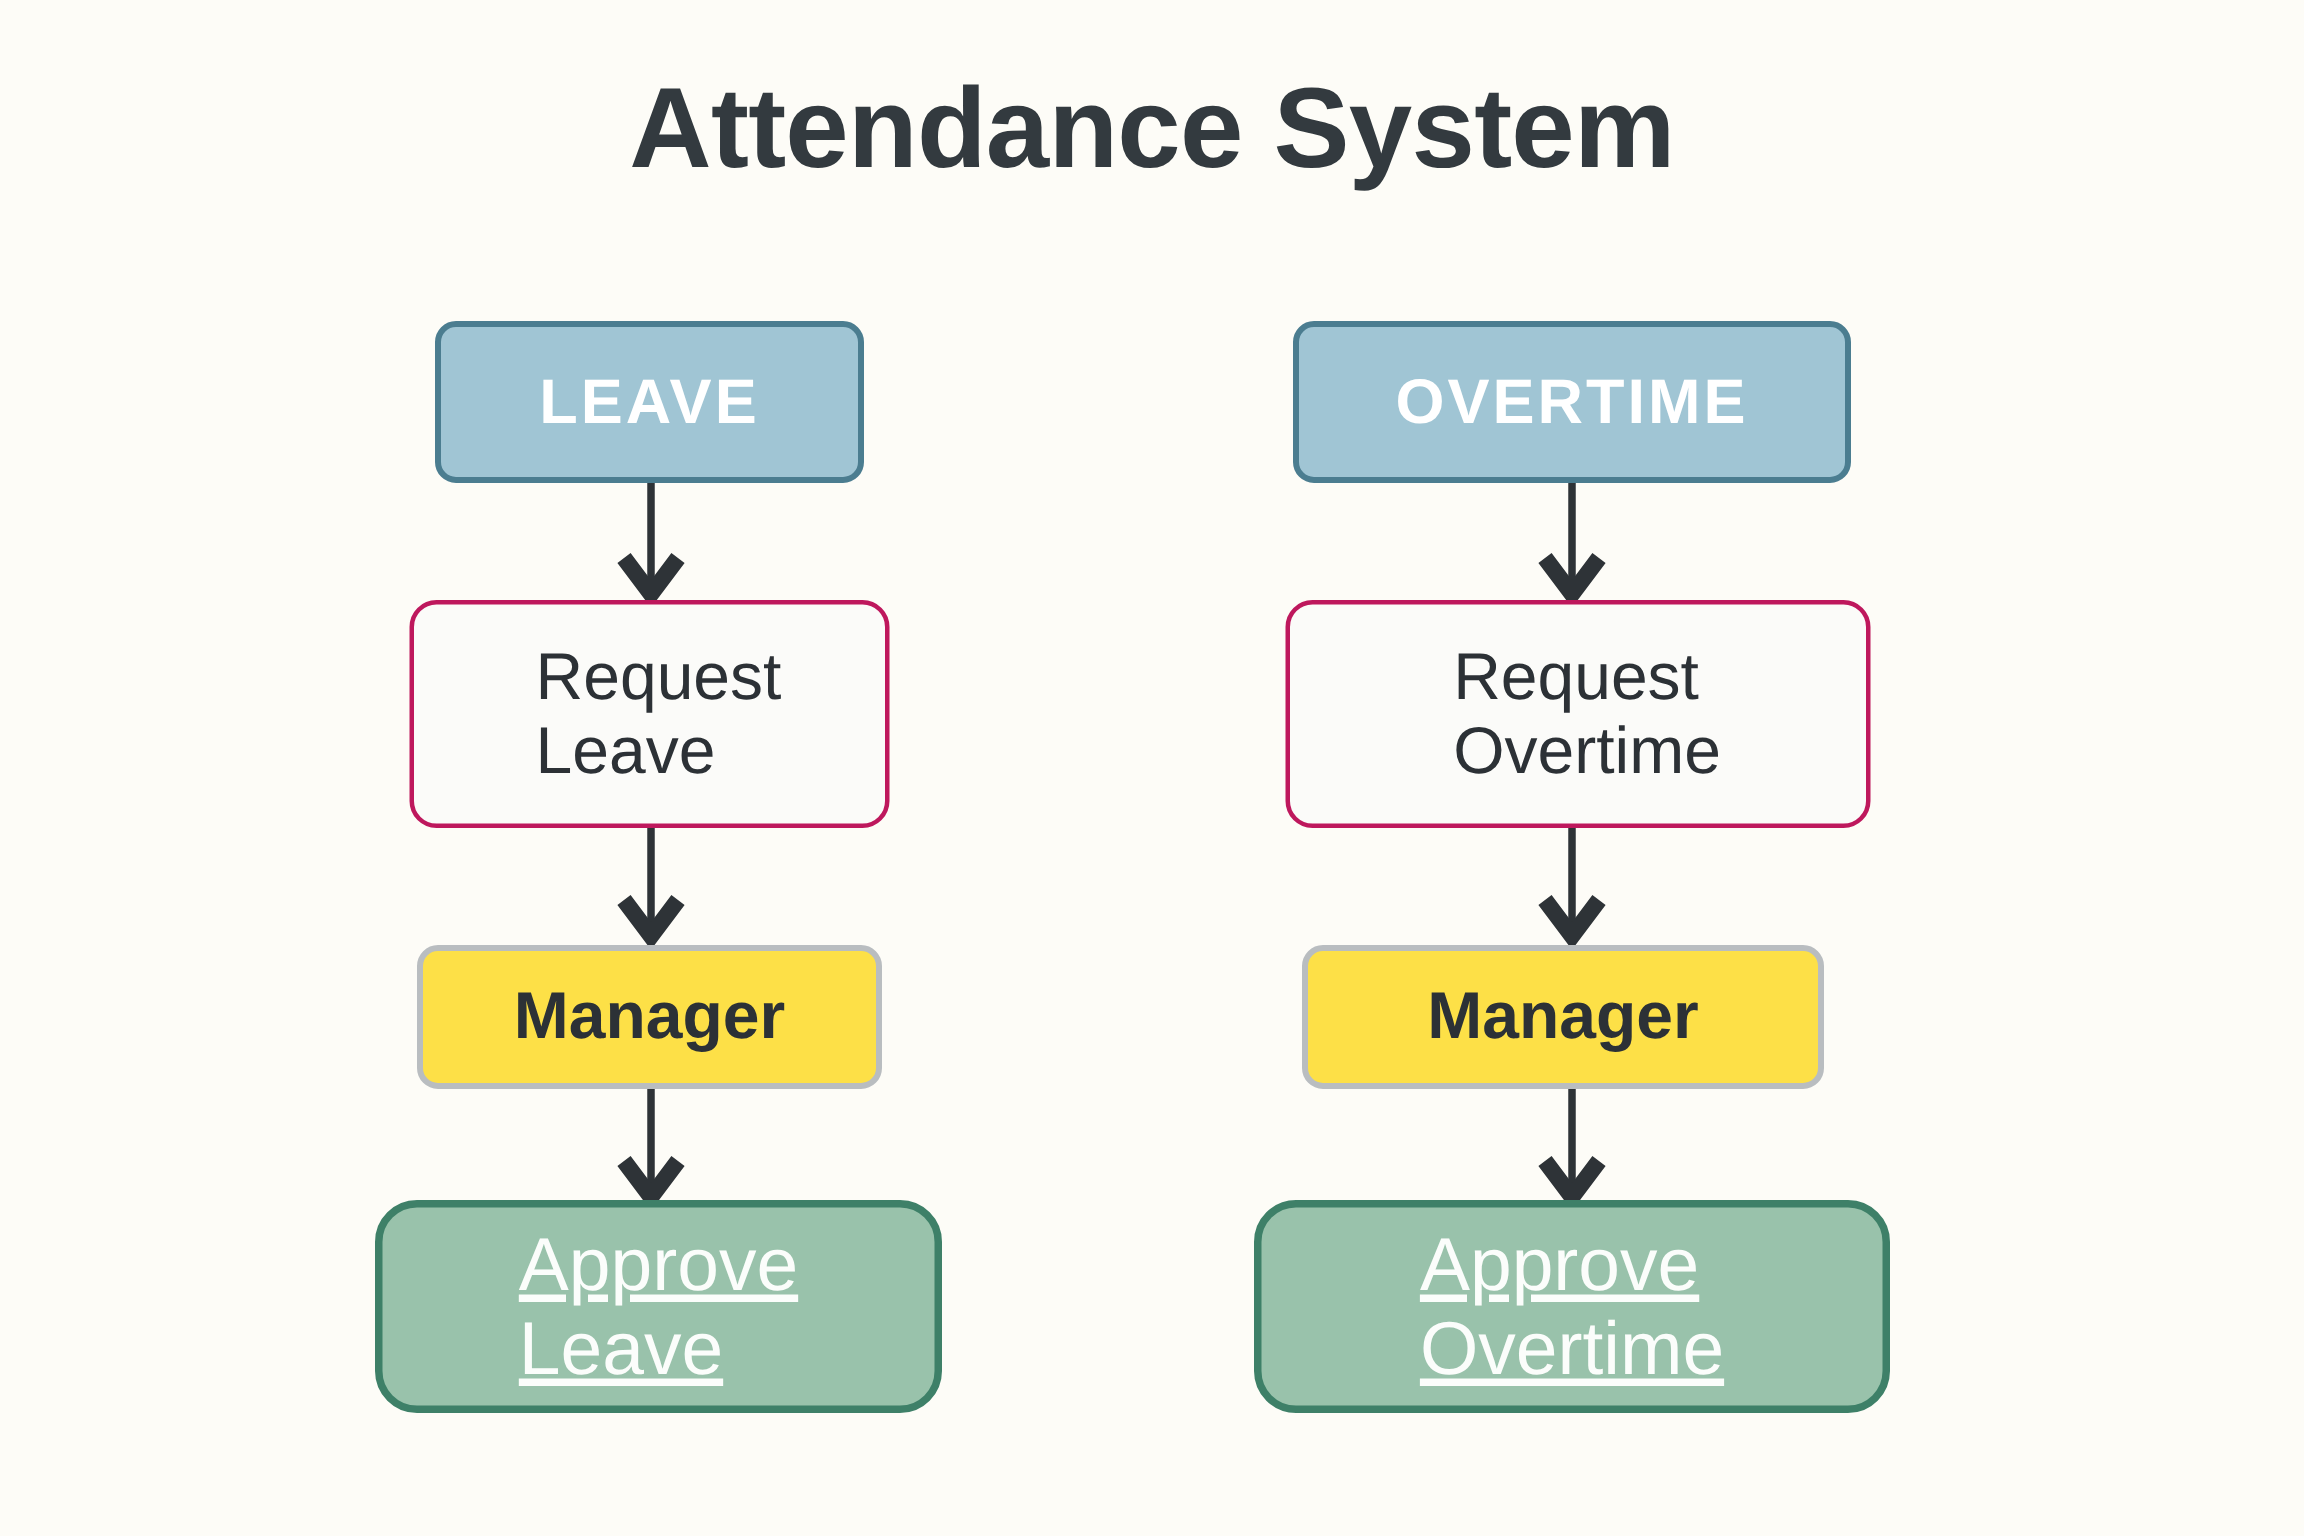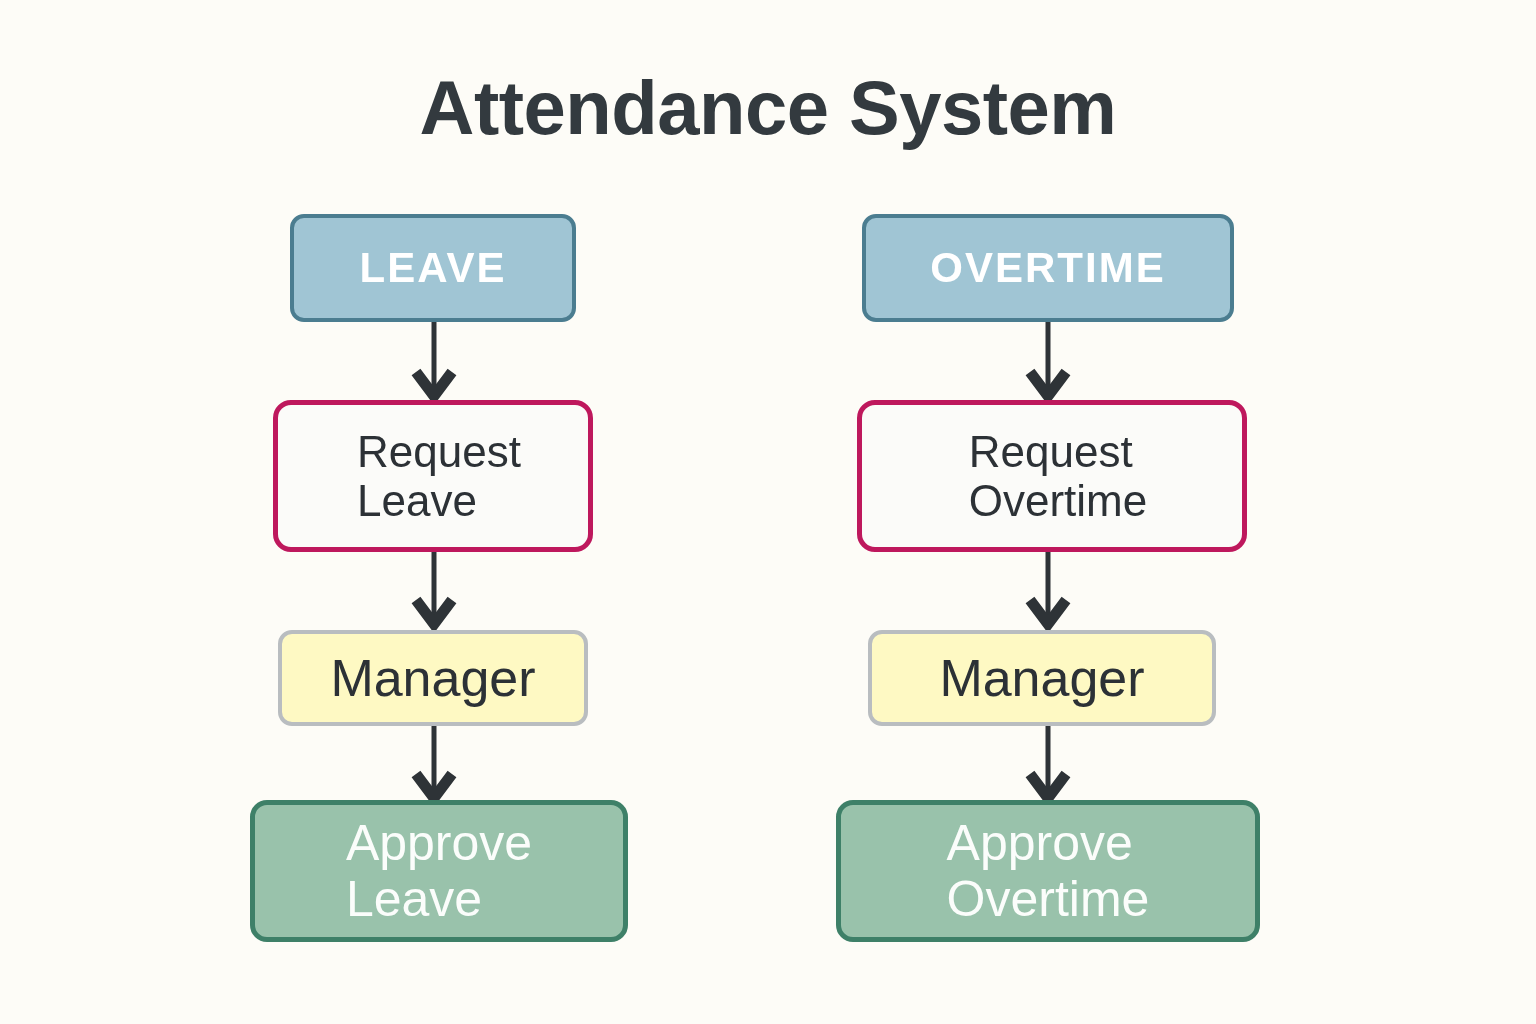--- a/index.html
+++ b/index.html
@@ -16,21 +16,21 @@
   #canvas {
     position: relative;
     width: 1536px;
     height: 1024px;
     background: #fdfcf7;
   }
 
   
   #diagram-title {
     position: absolute;
-    top: 68px;
+    top: 46px;
     left: 0;
     width: 1536px;
     text-align: center;
     font-size: 76px;
     font-weight: 700;
     letter-spacing: -0.5px;
     color: #333a3f;
     line-height: 1.05;
     white-space: nowrap;
   }
@@ -52,44 +52,45 @@
     border: 4px solid #4b7d90;
     background: #a0c5d4;
     color: #ffffff;
     font-size: 42px;
     font-weight: 700;
     letter-spacing: 2px;
   }
 
   .node-process {
     border-radius: 18px;
-    border: 5px solid #be185d;
+    border: 3px solid #be185d;
     background: #fbfbf9;
     color: #2c3136;
     font-size: 44px;
     font-weight: 400;
     padding-left: 12px;
   }
 
   .node-role {
     border-radius: 14px;
     border: 4px solid #b9bdc0;
-    background: #fef9c3;
+    background: #fde047;
     color: #2c3136;
-    font-size: 52px;
-    font-weight: 400;
+    font-size: 44px;
+    font-weight: 700;
   }
 
   .node-approve {
-    border-radius: 17px;
+    border-radius: 28px;
     border: 5px solid #3e8068;
     background: #99c2ab;
     color: #fbfdfb;
     font-size: 50px;
     font-weight: 500;
+    text-decoration: underline;
   }
 
   
   .connector {
     position: absolute;
   }
   .connector svg { display: block; }
 </style>
 </head>
 <body>

